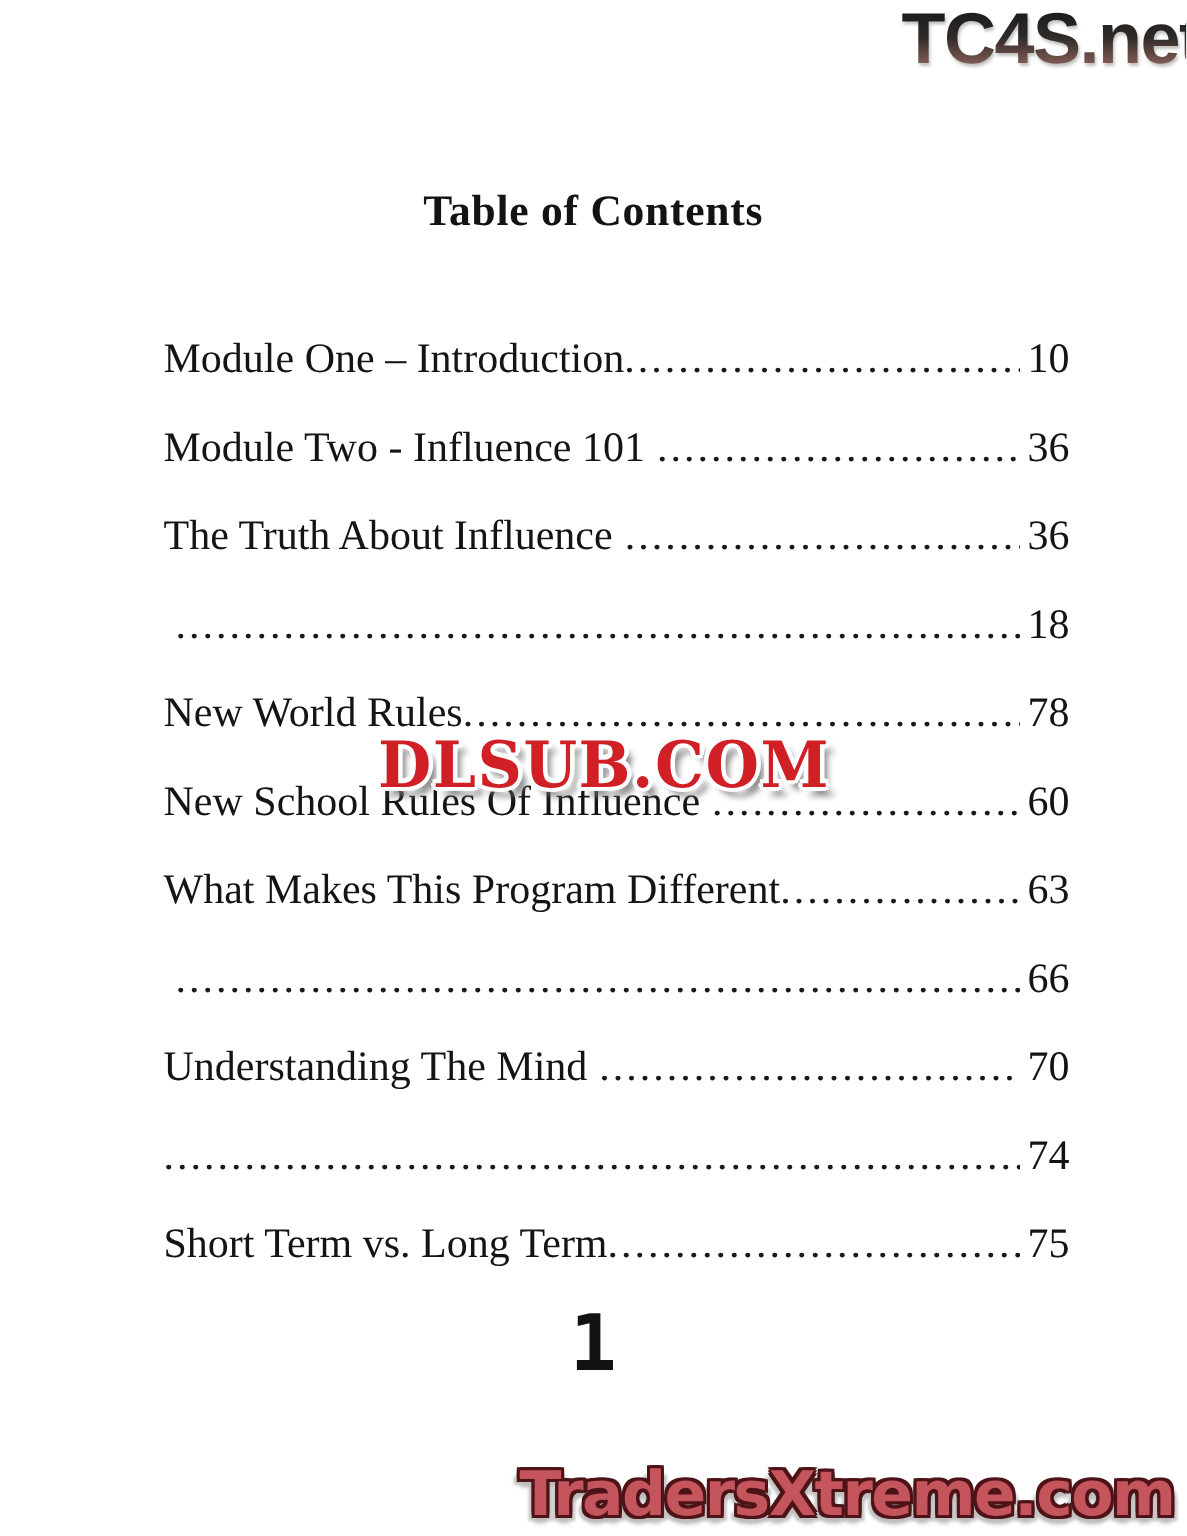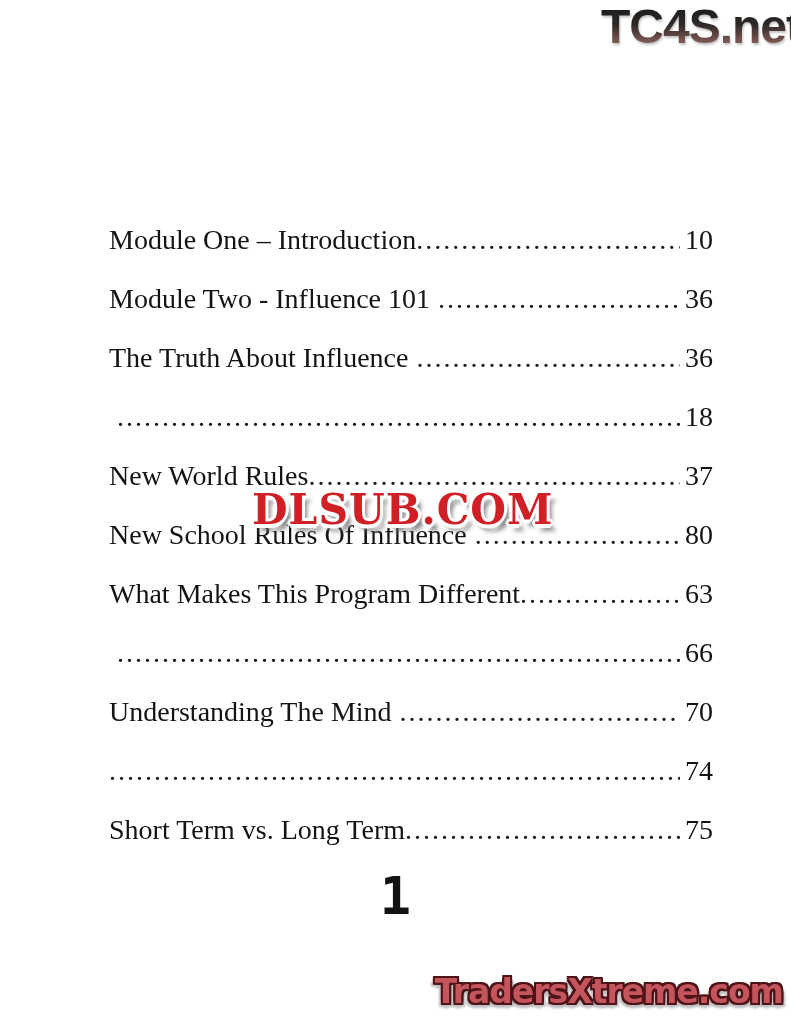--- a/index.html
+++ b/index.html
@@ -128,21 +128,21 @@
     color: #121212;
   }
 
   
   .wm-traders {
     position: absolute;
     top: 972px;
     right: 8px;
     font-family: "DejaVu Sans", sans-serif;
     font-weight: bold;
-    font-size: 33px;
+    font-size: 41px;
     letter-spacing: -1px;
     color: var(--traders_fill, #c5555d);
     text-shadow:
       -2px -2px 0 var(--traders_outline, #4d1317),
        2px -2px 0 var(--traders_outline, #4d1317),
       -2px  2px 0 var(--traders_outline, #4d1317),
        2px  2px 0 var(--traders_outline, #4d1317),
        0   -2px 0 var(--traders_outline, #4d1317),
        0    2px 0 var(--traders_outline, #4d1317),
       -2px  0   0 var(--traders_outline, #4d1317),
@@ -154,20 +154,21 @@
     white-space: nowrap;
   }
 </style>
 </head>
 <body>
 
 <div class="page">
 
   <div class="logo-tc4s">TC4S.net</div>
 
+  <div class="doc-title">Table of Contents</div>
 
   <div class="toc">
     <div class="toc-row">
       <span class="toc-label">Module One – Introduction</span>
       <span class="leader"></span>
       <span class="toc-page">10</span>
     </div>
     <div class="toc-row sp">
       <span class="toc-label">Module Two - Influence 101</span>
       <span class="leader"></span>
@@ -178,26 +179,26 @@
       <span class="leader"></span>
       <span class="toc-page">36</span>
     </div>
     <div class="toc-row sp">
       <span class="leader"></span>
       <span class="toc-page">18</span>
     </div>
     <div class="toc-row">
       <span class="toc-label">New World Rules</span>
       <span class="leader"></span>
-      <span class="toc-page">37</span>
+      <span class="toc-page">78</span>
     </div>
     <div class="toc-row sp">
       <span class="toc-label">New School Rules Of Influence</span>
       <span class="leader"></span>
-      <span class="toc-page">80</span>
+      <span class="toc-page">60</span>
     </div>
     <div class="toc-row">
       <span class="toc-label">What Makes This Program Different</span>
       <span class="leader"></span>
       <span class="toc-page">63</span>
     </div>
     <div class="toc-row sp">
       <span class="leader"></span>
       <span class="toc-page">66</span>
     </div>

